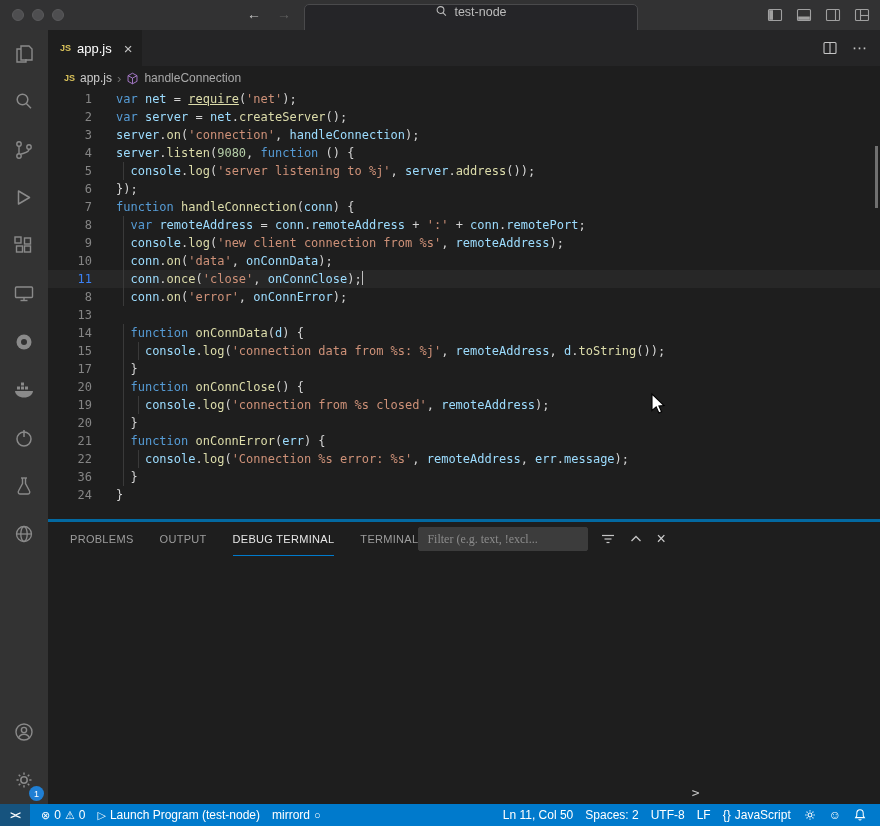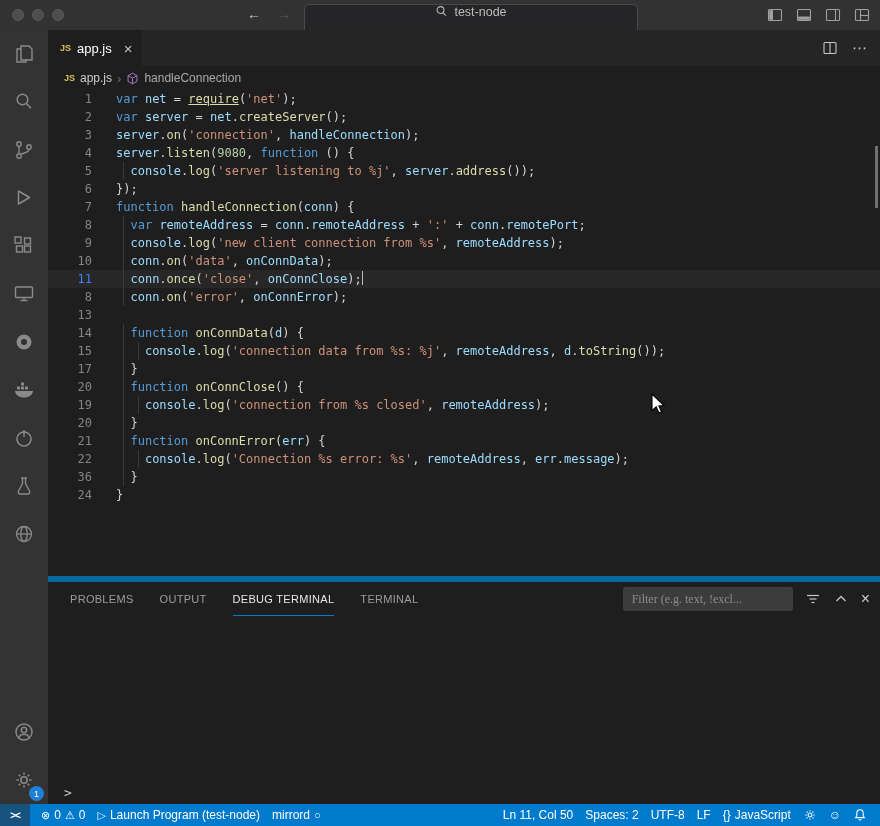--- a/index.html
+++ b/index.html
@@ -58,21 +58,21 @@
   .indent-guide { position:absolute; top:0; bottom:0; width:1px; background:#3a3a3a; }
   .caret { display:inline-block; width:1px; height:14px; background:#c0c0c0; vertical-align:-2px; }
   .t-k { color:#569cd6; } .t-f { color:#dcdcaa; }
   .t-fl { color:#dcdcaa; text-decoration:underline; }
   .t-v { color:#9cdcfe; } .t-s { color:#ce9178; }
   .t-n { color:#b5cea8; } .t-p { color:#d4d4d4; }
   .scroll-thumb { position:absolute; right:2px; top:56px; width:3px; height:62px;
     background:rgba(180,180,180,0.55); }
 
   
-  .panel { height:228px; flex:none; border-top:6px solid #0369a1; display:flex; flex-direction:column; }
+  .panel { height:285px; flex:none; border-top:3px solid #0369a1; display:flex; flex-direction:row; }
   .panel-header { height:34px; flex:none; display:flex; align-items:center; padding:0 10px 0 22px; }
   .panel-tabs { display:flex; gap:26px; height:100%; align-items:stretch; }
   .panel-tab { font-size:11px; letter-spacing:0.3px; color:#9d9d9d; display:flex; align-items:center;
     border-bottom:1px solid transparent; cursor:default; }
   .panel-tab.active { color:#e7e7e7; border-bottom-color:#007acc; }
   .panel-controls { margin-left:auto; display:flex; align-items:center; gap:12px; }
   .filter-input { width:170px; height:24px; background:#3c3c3c; border:1px solid #3c3c3c;
     border-radius:2px; color:#cccccc; font-size:12px; padding:0 8px; font-family:Liberation Serif, serif; }
   .filter-input::placeholder { color:#8c8c8c; }
   .panel-controls svg { width:16px; height:16px; }

